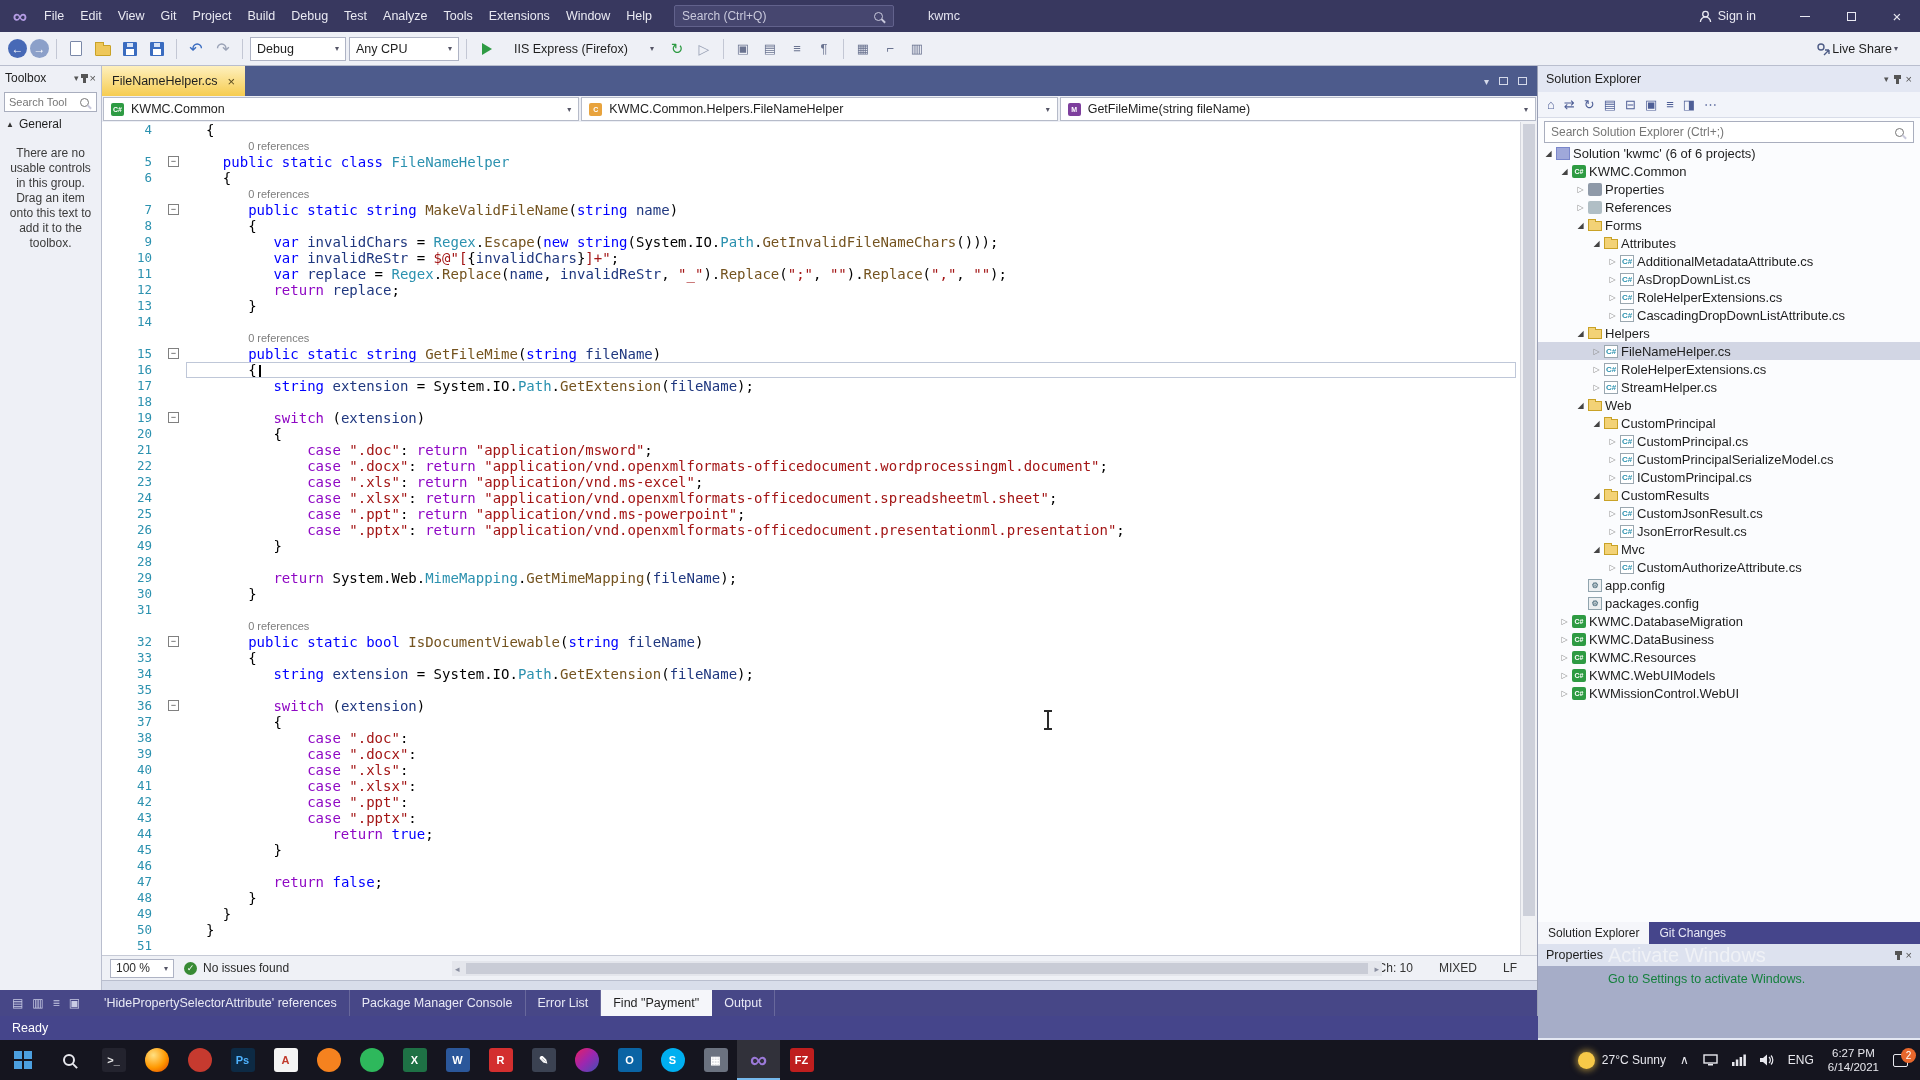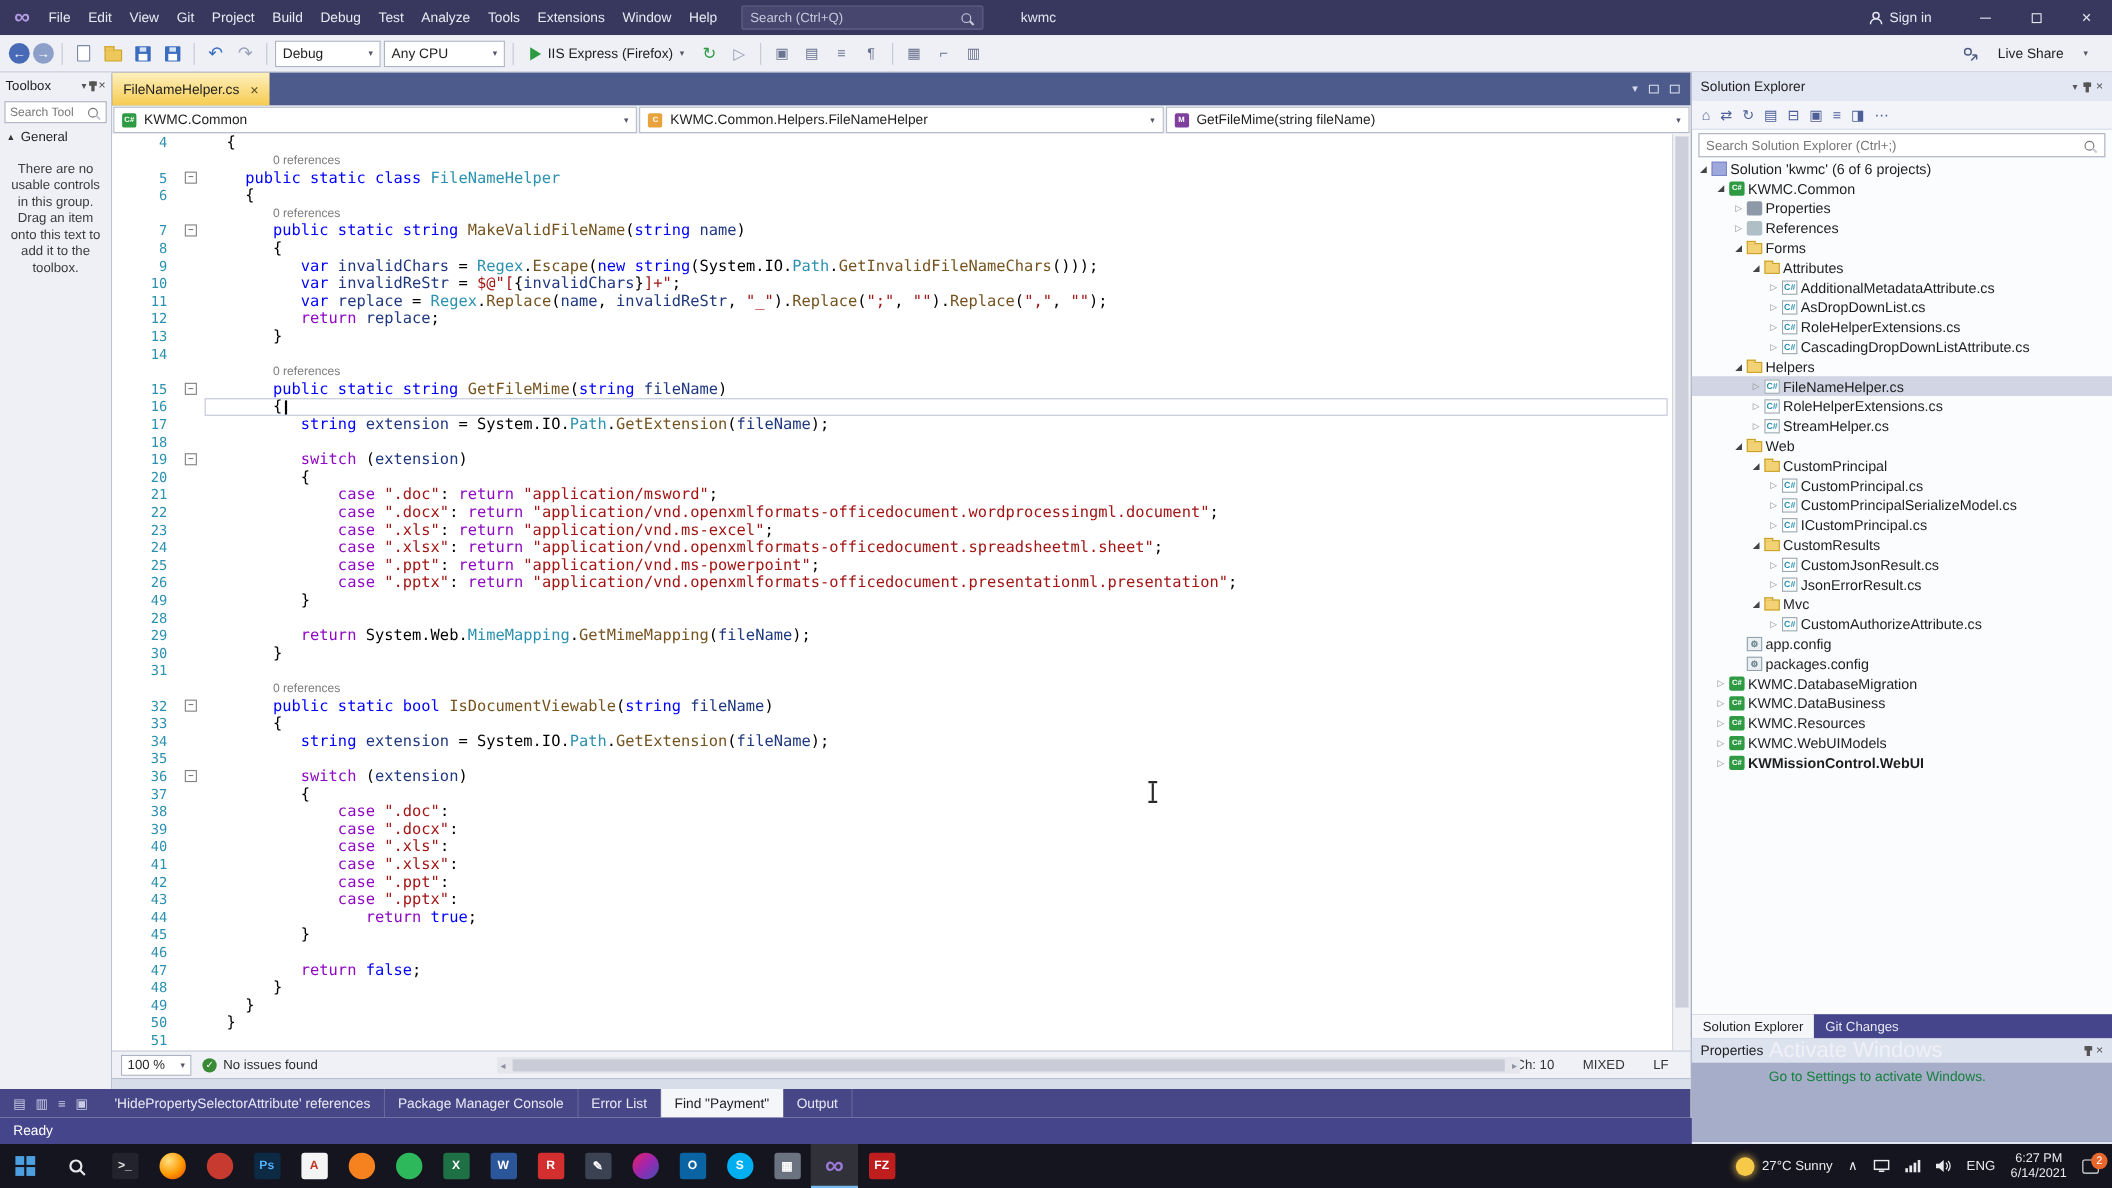--- a/index.html
+++ b/index.html
@@ -29,25 +29,25 @@
 .navcirc.fwd{background:#8CA0C9}
 .icon-doc{width:12px;height:15px;background:#fff;border:1px solid #7A88A8;border-radius:1px}
 .icon-folder{width:16px;height:11px;background:#EEC75A;border:1px solid #C9A227;border-radius:1px;position:relative;margin-top:3px}
 .icon-folder::before{content:"";position:absolute;left:-1px;top:-4px;width:7px;height:3px;background:#EEC75A;border:1px solid #C9A227;border-bottom:none}
 .icon-save{width:14px;height:14px;background:#3A6CC0;border-radius:1px;position:relative}
 .icon-save::after{content:"";position:absolute;left:3px;bottom:1px;width:8px;height:6px;background:#fff}
 .icon-save::before{content:"";position:absolute;left:4px;top:1px;width:6px;height:4px;background:#D6E2F6}
 .undo{color:#3A6CC0;font-size:16px}.redo{color:#9AA2B6;font-size:16px}
 .combo{height:24px;background:#fff;border:1px solid #AEB3C4;display:flex;align-items:center;justify-content:space-between;font-size:12.5px;color:#1E1E1E;padding:0 6px;gap:6px}
 .chev{color:#556;font-size:8px}
-.runbtn{display:flex;align-items:center;gap:6px;padding:0 8px;height:26px;font-size:12.5px;color:#1E1E1E}
+.runbtn{display:flex;align-items:center;gap:22px;padding:0 8px;height:26px;font-size:12.5px;color:#1E1E1E}
 .play{width:0;height:0;border-left:10px solid #2E9B43;border-top:6px solid transparent;border-bottom:6px solid transparent}
 .grn{color:#2E9B43;font-size:15px}.gry{color:#9AA2B6}
 .gicon{color:#6A7390;font-size:13px}
-.lshare{margin-left:auto;display:flex;align-items:center;gap:18px;font-size:12.5px;color:#1E1E1E;padding-right:14px}
+.lshare{margin-left:auto;display:flex;align-items:center;gap:2px;font-size:12.5px;color:#1E1E1E;padding-right:14px}
 
 
 .toolbox{position:absolute;left:0;top:66px;width:102px;height:924px;background:#EEF0F6;border-right:1px solid #B9BECE;font-size:12px;color:#1E1E1E}
 .tbx-head{height:24px;display:flex;align-items:center;padding:0 5px;gap:3px}
 .tbx-head .sp{margin-left:auto;display:flex;gap:4px;color:#555;font-size:9px;align-items:center}
 .pinic{width:3px;height:9px;background:#555;position:relative;display:inline-block}
 .pinic::before{content:"";position:absolute;top:0;left:-2px;width:7px;height:4px;background:#555}
 .tbx-search{margin:2px 4px;height:20px;background:#fff;border:1px solid #A9AEBE;font-size:11px;color:#777;display:flex;align-items:center;justify-content:space-between;padding:0 4px}
 .tbx-sec{height:20px;display:flex;align-items:center;gap:5px;padding:0 6px}
 .tbx-sec .tri{font-size:8px;color:#333}
@@ -115,21 +115,21 @@
 .arr.col{color:#8A8A8A}
 .tico{width:14px;height:13px;margin:0 3px 0 1px;flex:0 0 auto;display:flex;align-items:center;justify-content:center;font-size:7px;font-weight:bold}
 .tico.solution{background:#9FA8DA;border:1px solid #7986CB}
 .tico.csproj{background:#2E9B43;border-radius:2px;color:#fff}
 .tico.folder{background:#F3D276;border:1px solid #C9A227;height:10px;position:relative;margin-top:2px}
 .tico.folder::before{content:"";position:absolute;left:-1px;top:-3px;width:6px;height:2px;background:#F3D276;border:1px solid #C9A227;border-bottom:none}
 .tico.csfile{background:#fff;border:1px solid #9AA7B0;color:#2B91AF;font-size:8px}
 .tico.props{background:#8E99A8;border-radius:2px;color:#fff}
 .tico.refs{background:#B0BEC5;border-radius:2px;color:#fff}
 .tico.config{background:#ECEFF1;border:1px solid #90A4AE;color:#607D8B;font-size:8px}
-.tbold{font-weight:bold}
+.tbold{font-weight:normal}
 .se-tabs{position:absolute;left:0;top:856px;width:100%;height:22px;background:#45458B;display:flex;color:#E8E9F5;font-size:12px}
 .se-tab{display:flex;align-items:center;padding:0 10px}
 .se-tab.active{background:#F5F6FA;color:#1E1E1E}
 .props-head{position:absolute;left:0;top:878px;width:100%;height:22px;background:#DDE2EF;display:flex;align-items:center;padding:0 8px;font-size:12.5px;color:#1E1E1E}
 .props-head .sp{margin-left:auto;display:flex;gap:6px;color:#555;font-size:9px;align-items:center}
 .props-body{position:absolute;left:0;top:900px;width:100%;height:72px;background:#A6ADC8}
 .props-tools{position:absolute;left:0;top:972px;width:100%;height:22px;background:#E3E7F3;display:flex;gap:10px;align-items:center;padding:0 8px;color:#5E6A94;font-size:12px}
 .watermark{position:absolute;left:1608px;top:944px;z-index:50;color:#EFF1F6}
 .watermark .l1{font-size:20px}
 .watermark .l2{font-size:12.5px;color:#15803d;margin-top:5px}

